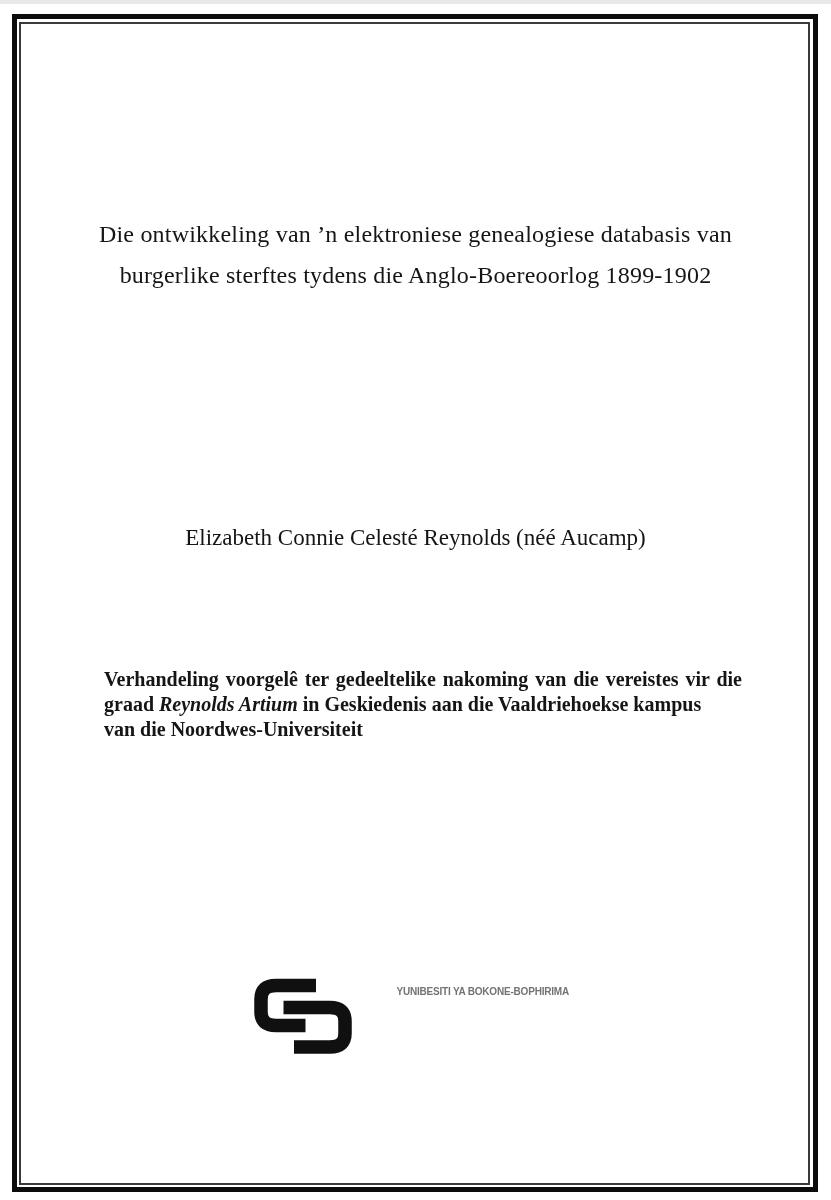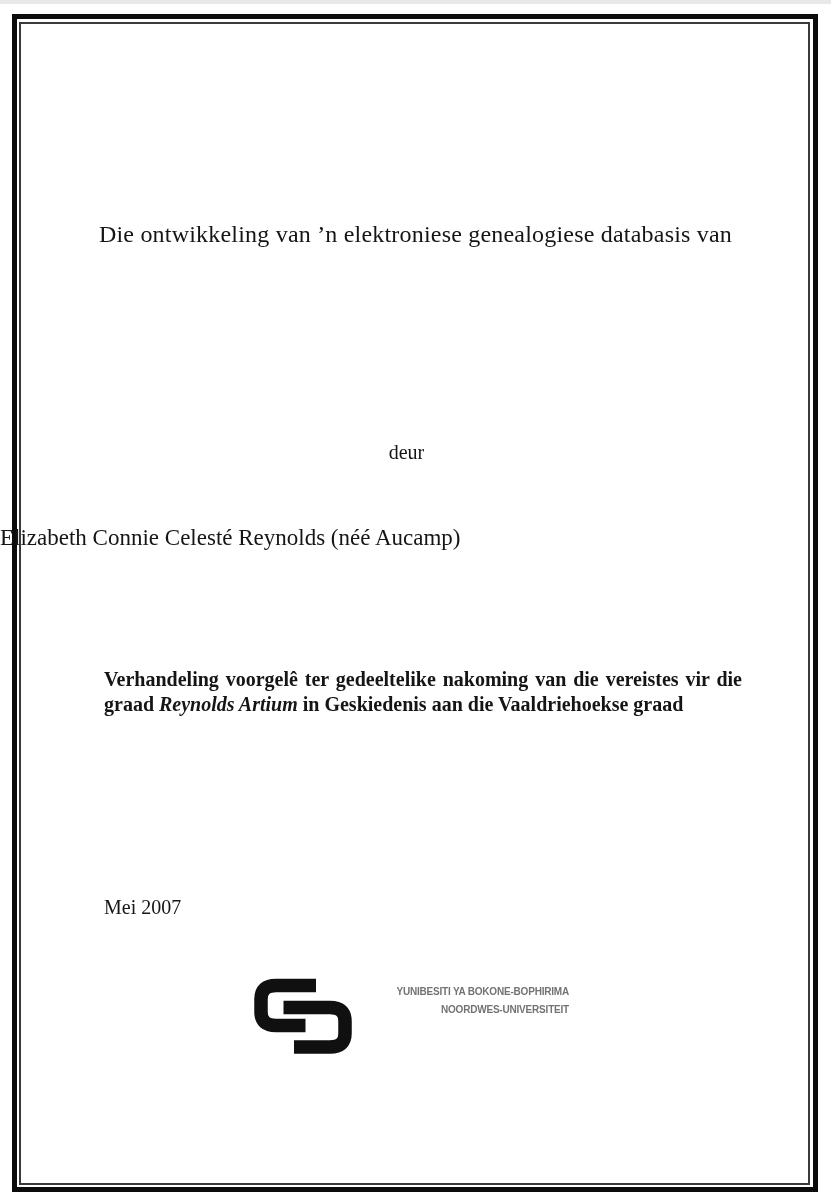--- a/index.html
+++ b/index.html
@@ -43,20 +43,21 @@
     position: absolute;
     left: 0; right: 18px; top: 436px;
     text-align: center;
     font-size: 20px;
     line-height: 24px;
   }
 
   .author {
     position: absolute;
     left: 0; right: 0; top: 521px;
+    text-align: center;
     font-size: 23px;
     line-height: 26px;
   }
 
   .submission {
     position: absolute;
     left: 104px; top: 663px;
     width: 638px;
     font-size: 20px;
     line-height: 25px;
@@ -99,42 +100,41 @@
 </head>
 <body>
 
 <div class="page">
 
   <div class="frame-outer"></div>
   <div class="frame-inner"></div>
 
   <div class="thesis-title">
     <div>Die ontwikkeling van ’n elektroniese genealogiese databasis van</div>
+    <div>burgerlike sterftes tydens die Anglo-Boereoorlog 1899-1902</div>
   </div>
 
-  <div class="byline">deur</div>
 
   <div class="author">Elizabeth Connie Celesté Reynolds (néé Aucamp)</div>
 
   <div class="submission">
     <div class="line-justify">Verhandeling voorgelê ter gedeeltelike nakoming van die vereistes vir die</div>
-    <div><span>graad </span><span class="italic">Reynolds Artium</span><span> in Geskiedenis aan die Vaaldriehoekse graad</span></div>
+    <div><span>graad </span><span class="italic">Reynolds Artium</span><span> in Geskiedenis aan die Vaaldriehoekse kampus</span></div>
+    <div>van die Noordwes-Universiteit</div>
   </div>
 
   <div class="supervisor-block">
-    <div>Mei 2007</div>
   </div>
 
   <svg class="uni-logo-mark" viewBox="0 0 104 88" xmlns="http://www.w3.org/2000/svg" aria-hidden="true">
 
     <path d="M 66 15.5 H 26 Q 11 15.5 11 29 V 42 Q 11 55.5 26 55.5 H 55.5" fill="none" stroke="#101010" stroke-width="13.5"></path>
 
     <path d="M 33.5 37.5 H 80 Q 95 37.5 95 51 V 63.5 Q 95 77 80 77 H 44" fill="none" stroke="#ffffff" stroke-width="20"></path>
 
     <path d="M 33.5 37.5 H 80 Q 95 37.5 95 51 V 63.5 Q 95 77 80 77 H 44" fill="none" stroke="#101010" stroke-width="13.5"></path>
   </svg>
 
   <div class="uni-names">
     <div>YUNIBESITI YA BOKONE-BOPHIRIMA</div>
-    <div>NOORDWES-UNIVERSITEIT</div>
   </div>
 
 </div>
 
 </body></html>

